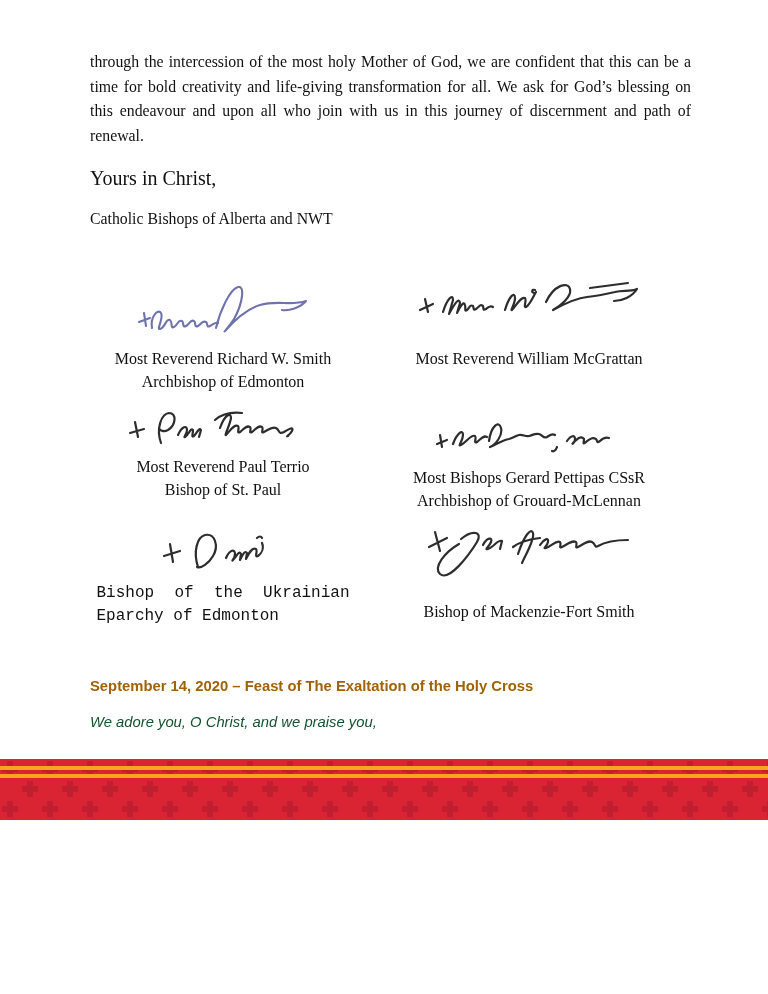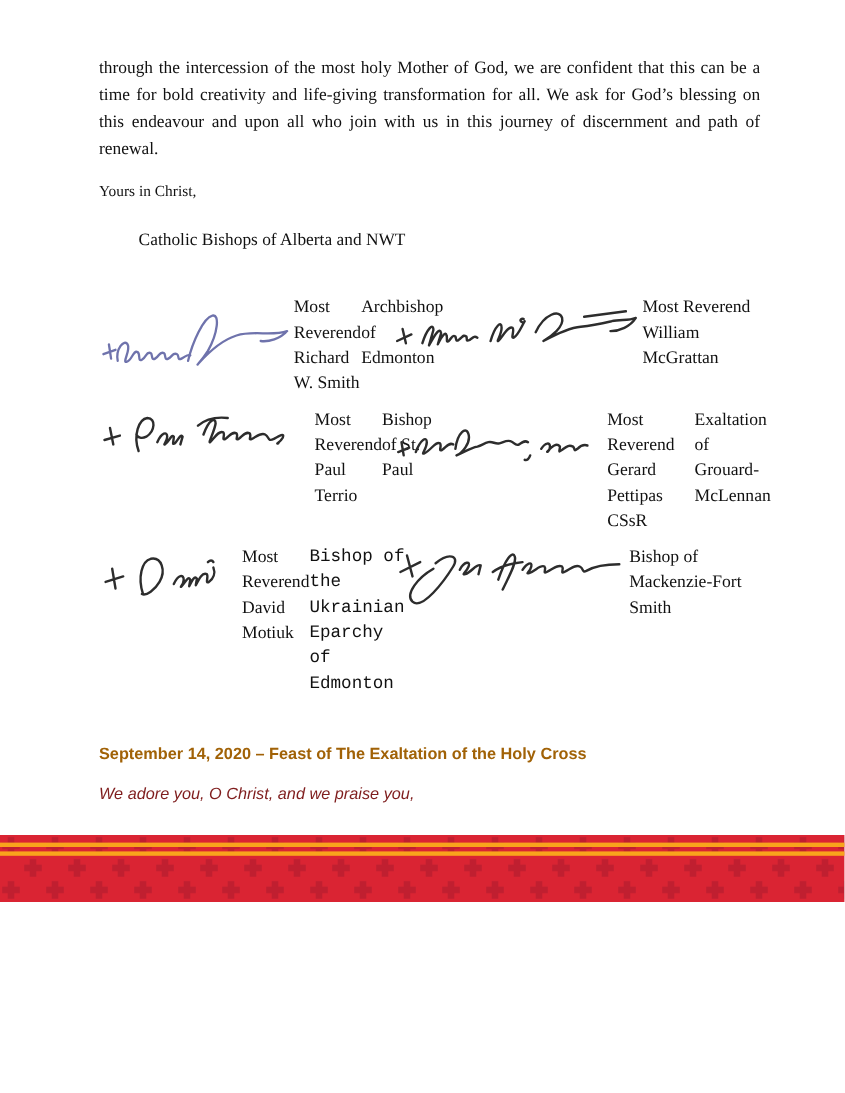--- a/index.html
+++ b/index.html
@@ -8,43 +8,43 @@
     width:768px;height:820px;
     background:#ffffff;
     overflow:hidden;
     font-family:"Liberation Serif", serif;
     color:#111111;
   }
   .para{
     position:absolute;left:90px;top:50px;width:601px;
     font-size:15.8px;line-height:24.6px;text-align:justify;
   }
-  .closing{position:absolute;left:90px;top:167px;font-size:14px;}
-  .org{position:absolute;left:90px;top:210px;font-size:15.8px;margin-left:36px;}
+  .closing{position:absolute;left:90px;top:167px;font-size:20px;}
+  .org{position:absolute;left:90px;top:210px;font-size:15.8px;}
   .sig-grid{
     position:absolute;left:90px;top:268px;width:612px;
     display:grid;grid-template-columns:266px 1fr;row-gap:10px;
   }
-  .cell{display:flex;flex-direction:row;}
+  .cell{display:flex;flex-direction:column;align-items:center;}
   .sigbox{display:flex;align-items:flex-end;padding-bottom:6px;}
   .h73{height:73px;} .h46{height:46px;} .h57{height:57px;} .h54{height:54px;} .h72{height:72px;}
   .sig-svg path{fill:none;stroke-linecap:round;stroke-linejoin:round;}
   .ink-blue path{stroke:#6f73ac;stroke-width:2.1;}
   .ink-dark path{stroke:#2d2d2d;stroke-width:2.2;}
   .name,.title{font-size:16px;line-height:23px;}
   .justify{width:253px;text-align:justify;font-family:Liberation Mono, monospace;}
   .dateline{
     position:absolute;left:90px;top:678px;
     font-family:"Liberation Sans", sans-serif;font-weight:bold;font-size:14.8px;
     color:#a16207;
   }
   .prayer{
     position:absolute;left:90px;top:711px;
     font-family:"Liberation Sans", sans-serif;font-style:italic;font-size:14.8px;
-    line-height:22.5px;color:#7f1d1d;
+    line-height:22.5px;color:#14532d;
   }
   .pagenum{
     position:absolute;left:0;right:0;top:908px;text-align:center;
     font-size:15.5px;color:#111;
   }
   .footer-band{position:absolute;left:0;bottom:0;width:768px;height:61px;line-height:0;}
 </style>
 </head>
 <body>
 
@@ -97,33 +97,32 @@
 
     <div class="cell">
       <div class="sigbox h57">
         <svg class="sig-svg ink-dark" width="196" height="42" viewBox="0 0 196 42">
           <path d="M6,26 L16,22 M9,17 L11,29"></path>
           <path d="M22,26 C26,15 32,11 32,17 C32,23 26,29 30,27 C36,24 40,16 44,18 C46,20 42,26 46,24 C50,21 52,17 56,19 M58,23 C60,8 68,2 70,10 C72,18 64,27 59,29 C66,26 72,22 78,21 C82,20 84,18 88,17 C92,16 94,19 98,18 C102,17 104,15 108,16 C112,17 112,21 116,19 C119,17 121,15 124,17"></path>
           <path d="M126,29 C125,32 123,34 121,33"></path>
           <path d="M136,23 C140,17 144,17 144,21 C144,25 140,27 142,25 C146,21 150,17 153,21 C153,25 151,27 155,24 C159,21 161,19 165,21 C167,23 165,26 169,23 C172,20 175,19 178,20"></path>
         </svg>
       </div>
-      <div class="name">Most Reverend Gerard Pettipas CSsR</div>
-      <div class="title">Exaltation of Grouard-McLennan</div>
+      <div class="name">Most Bishops Gerard Pettipas CSsR</div>
+      <div class="title">Archbishop of Grouard-McLennan</div>
     </div>
 
     <div class="cell">
       <div class="sigbox h54">
         <svg class="sig-svg ink-dark" width="130" height="50" viewBox="0 0 130 50">
           <path d="M6,30 L22,25 M12,18 L15,36"></path>
           <path d="M40,41 C35,26 39,11 47,9 C57,7 61,20 55,30 C51,37 43,43 39,41"></path>
           <path d="M68,32 C72,23 77,23 77,28 C77,32 73,36 75,34 C79,30 81,24 83,28 L82,34 C85,28 87,24 89,27 L88,33 C91,27 94,21 98,23 C100,25 96,32 100,30 C104,27 106,22 104,17 M99,12 C101,10 103,10 104,12"></path>
         </svg>
       </div>
-      <div class="name">Most Reverend David Motiuk</div>
       <div class="title justify">Bishop of the Ukrainian Eparchy of Edmonton</div>
     </div>
 
     <div class="cell">
       <div class="sigbox h72">
         <svg class="sig-svg ink-dark" width="216" height="68" viewBox="0 0 216 68">
           <path d="M8,21 L26,12 M14,6 L19,25"></path>
           <path d="M40,13 C52,3 62,6 56,16 C48,29 28,56 19,48 C12,41 24,26 38,18"></path>
           <path d="M62,19 C66,11 72,11 70,16 C68,21 63,24 67,23 C73,21 77,13 81,15 L79,23"></path>
           <path d="M97,28 C103,10 110,1 112,7 C114,13 105,28 101,37 M92,21 C100,15 110,13 119,12"></path>

